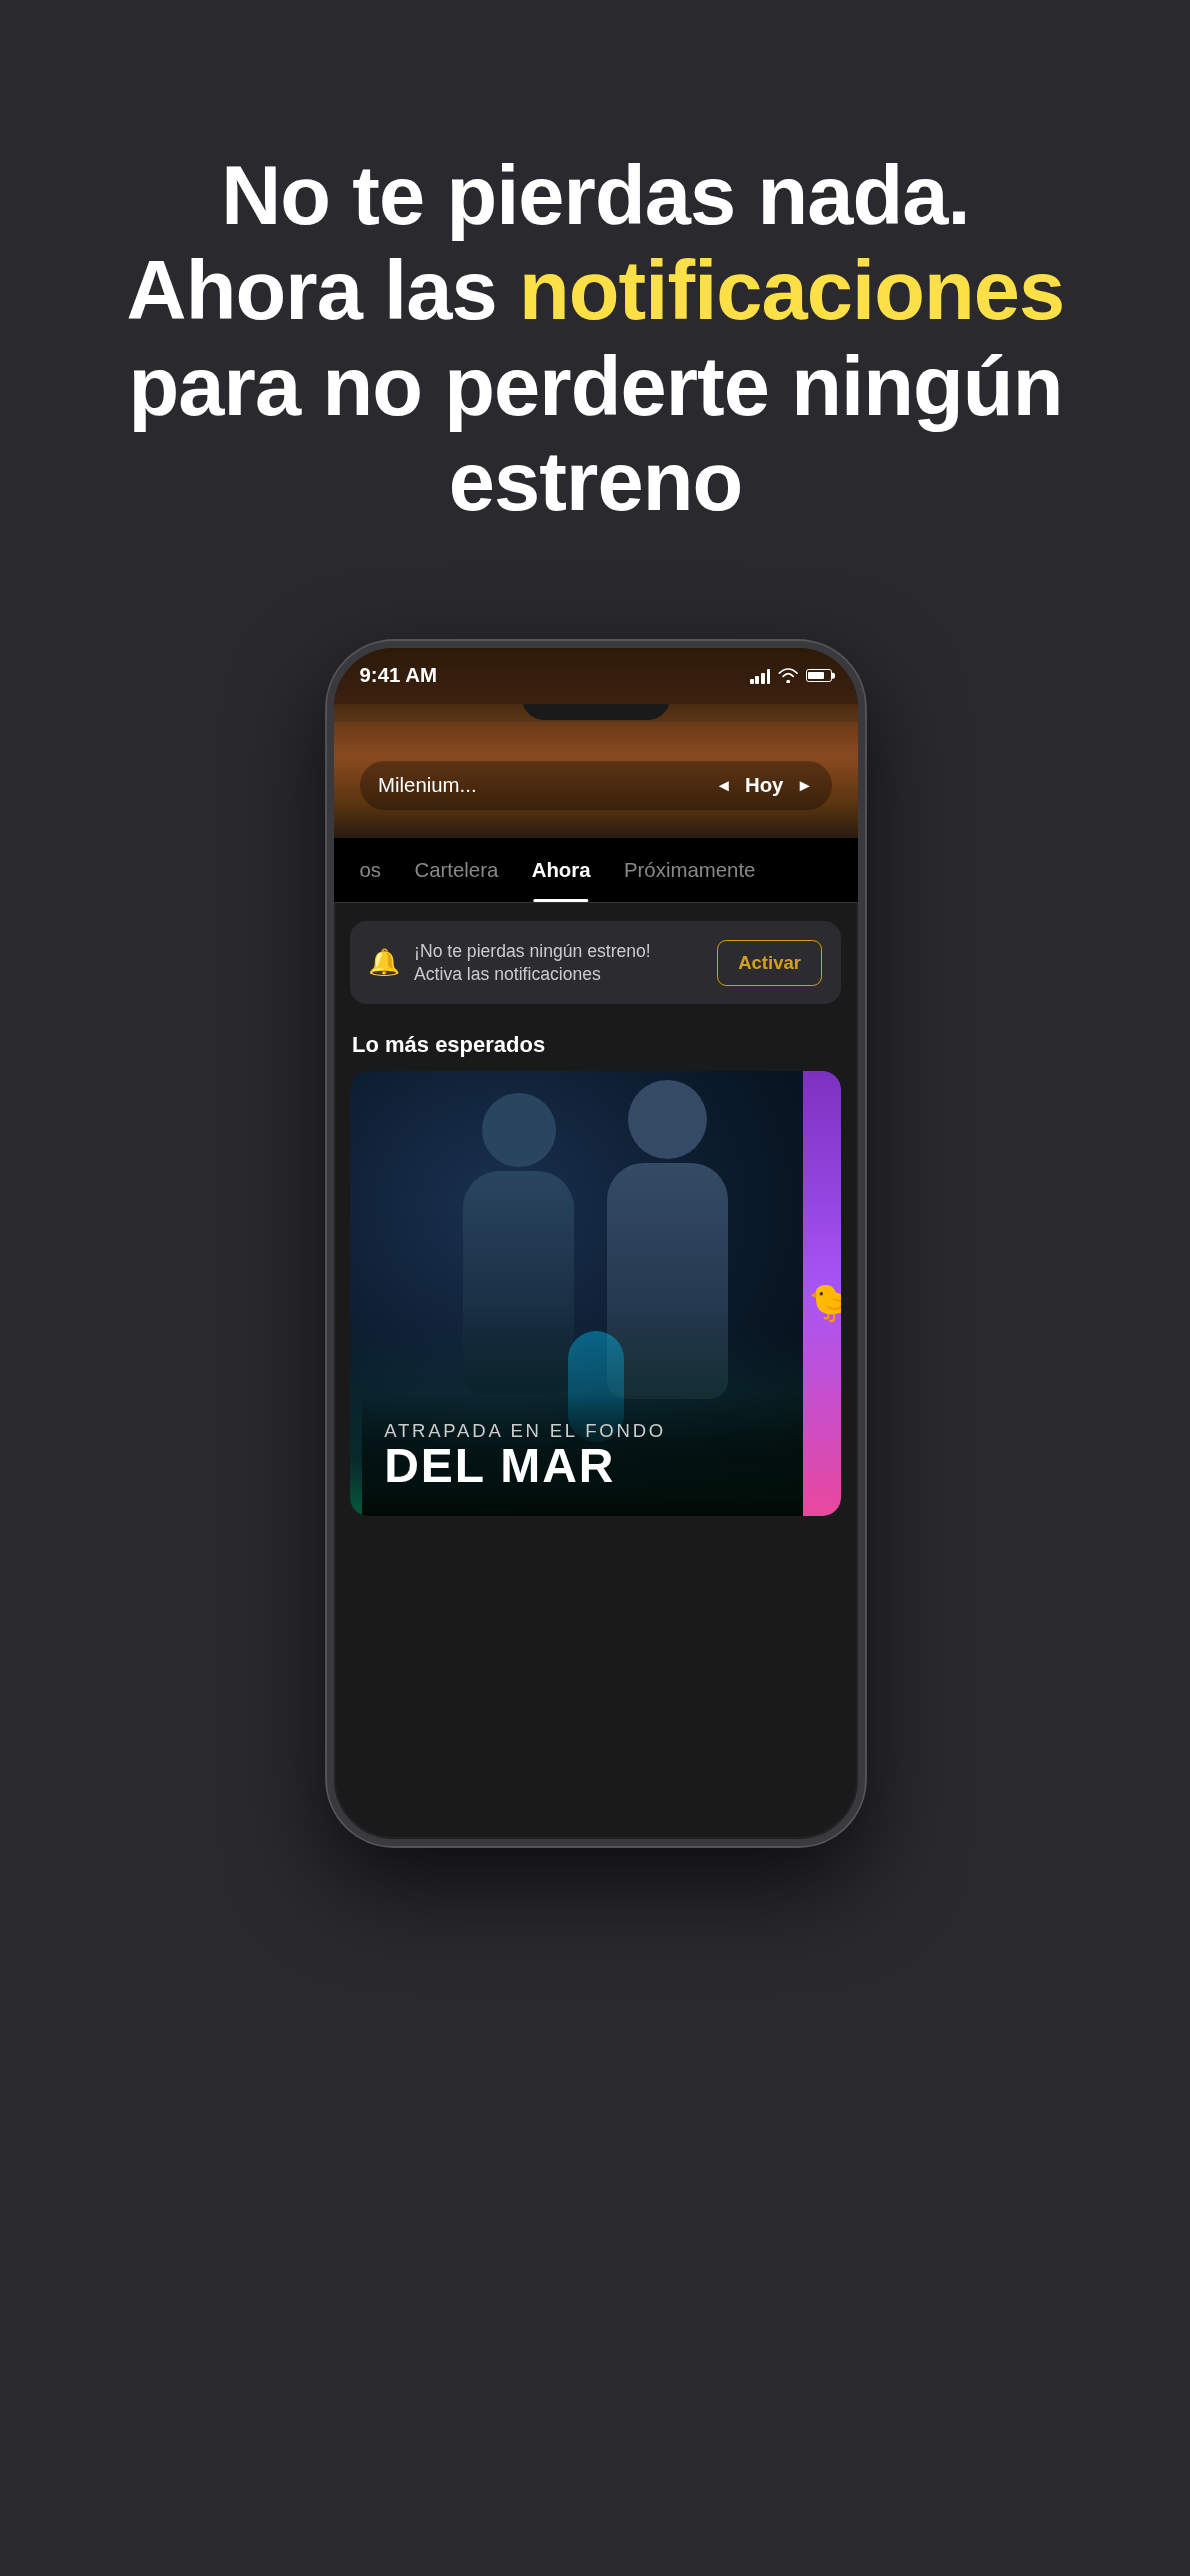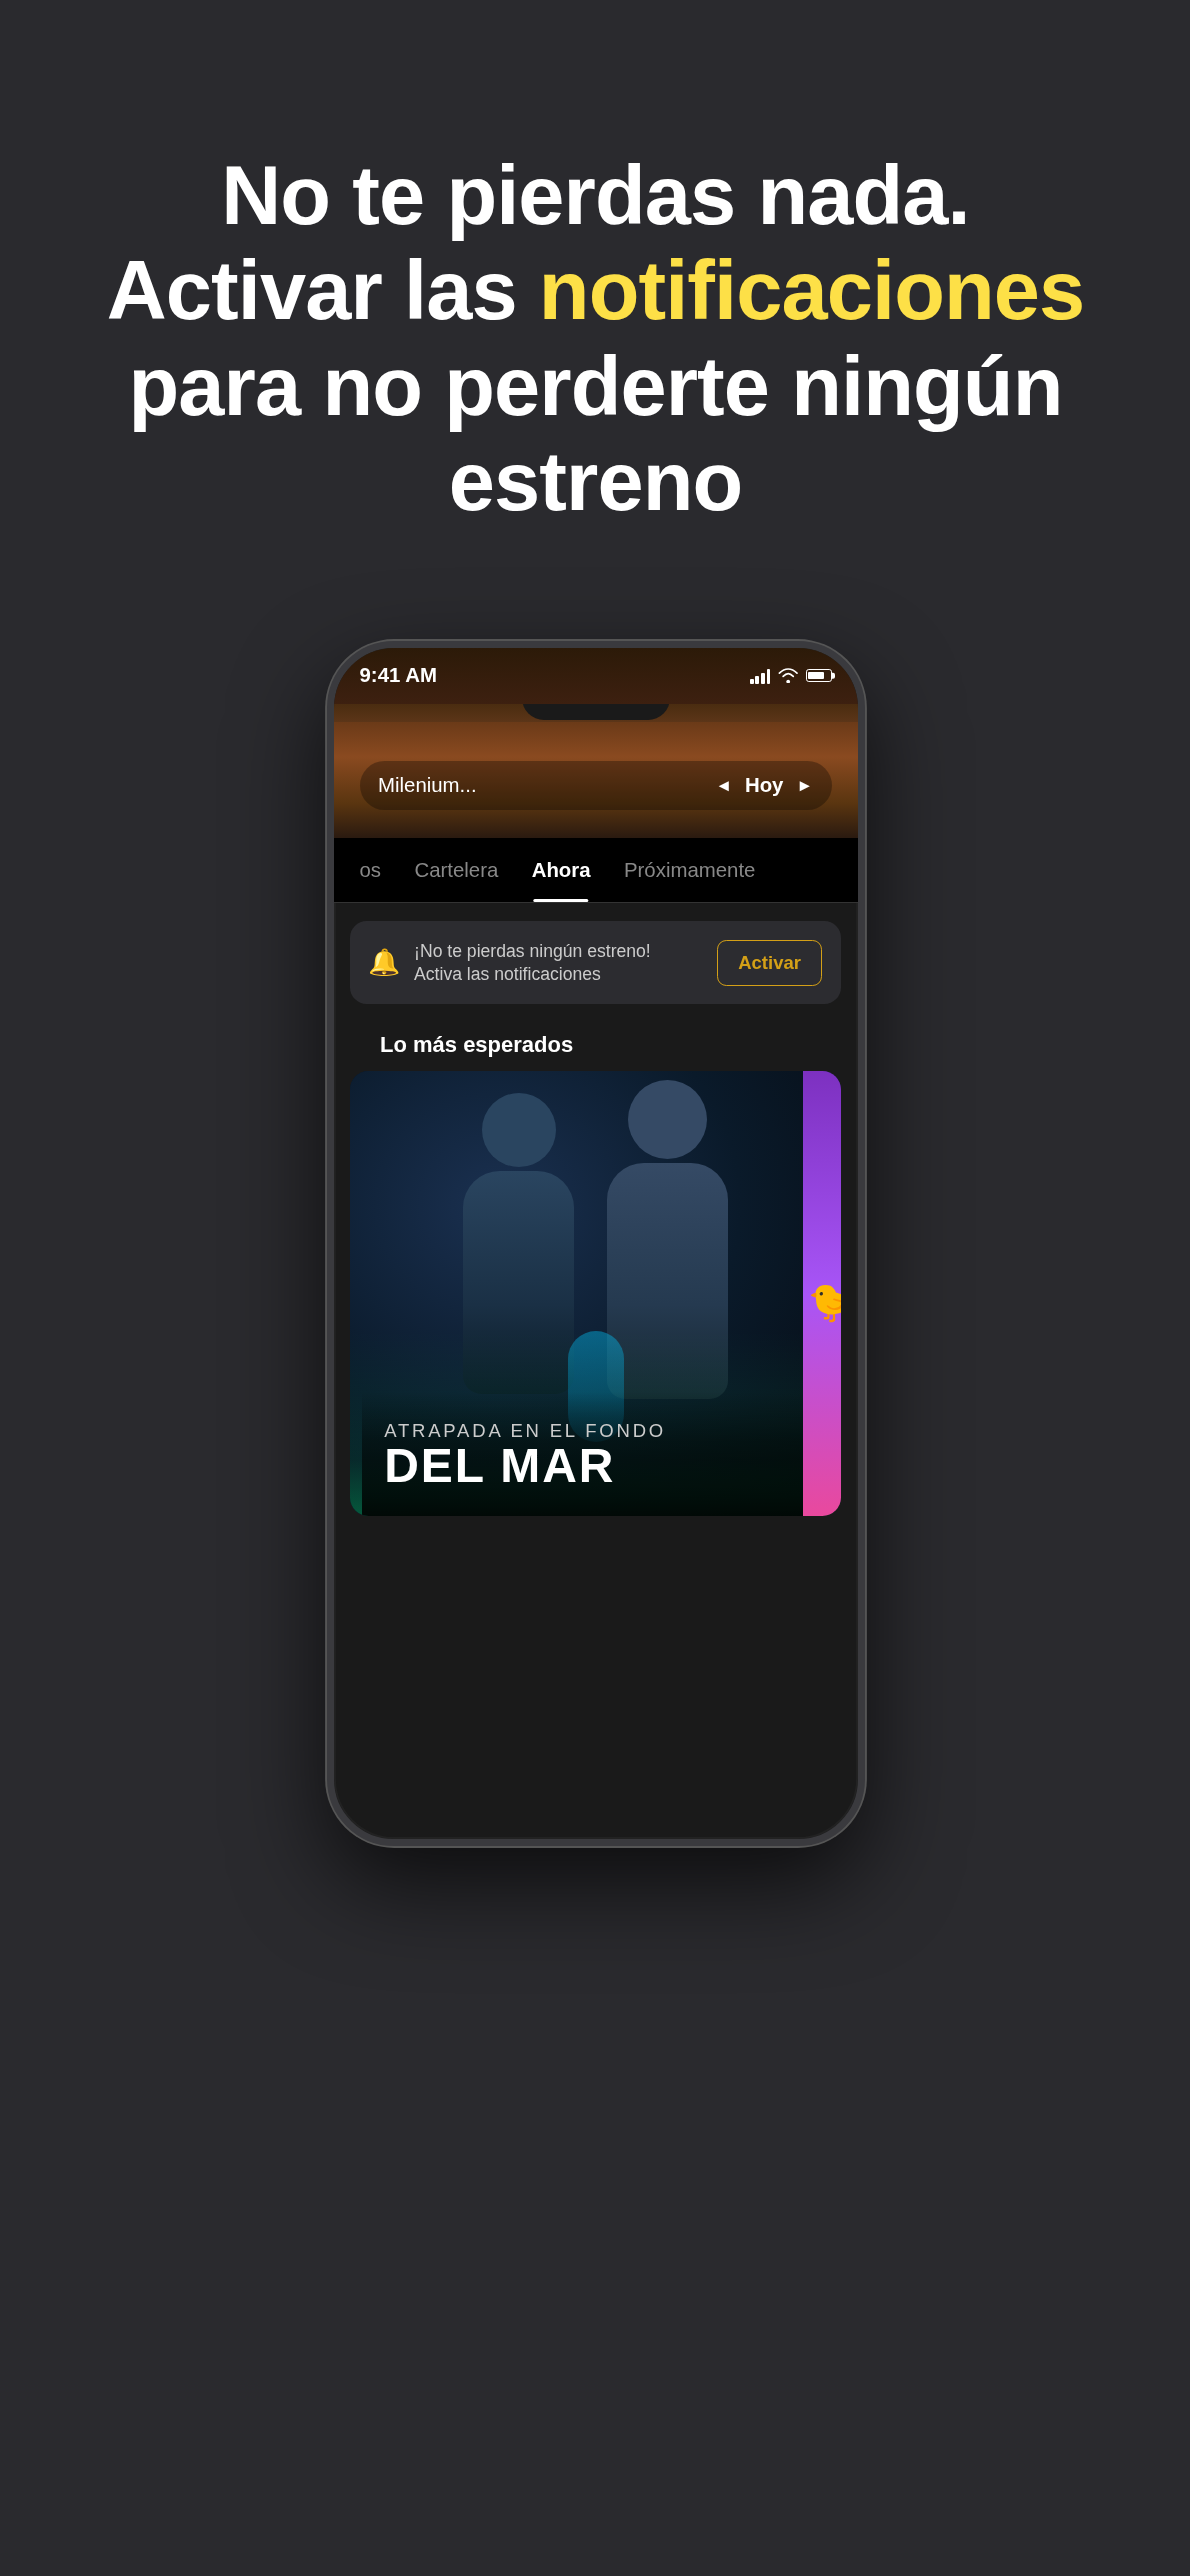--- a/index.html
+++ b/index.html
@@ -292,21 +292,20 @@
       cursor: pointer;
       white-space: nowrap;
     }
 
     
     .section-title {
       padding: 9.3px 18.5px 13px;
       font-size: 22px;
       font-weight: 600;
       color: #ffffff;
-      margin-left: 28px;
     }
 
     
     .movie-card {
       margin: 0 16.7px;
       border-radius: 18.5px;
       overflow: hidden;
       position: relative;
       height: 445px;
       background: linear-gradient(135deg, #0a1a2e 0%, #0d2840 30%, #0a3050 60%, #0d2035 100%);
@@ -393,21 +392,21 @@
     .bottom-space {
       height: 93px;
     }
   </style>
 </head>
 <body>
 
 <div class="hero-text">
   <h1>
     <span>No te pierdas nada.</span><br>
-    <span>Activar las </span><span class="highlight" style="color: #fde047;">notificaciones</span><br>
+    <span>Ahora las </span><span class="highlight" style="color: #fde047;">notificaciones</span><br>
     <span>para no perderte ningún</span><br>
     <span>estreno</span>
   </h1>
 </div>
 
 <div class="phone-wrapper">
   <div class="phone-frame">
 
     <div class="phone-status-bar">
       <span class="status-time">9:41 AM</span>

